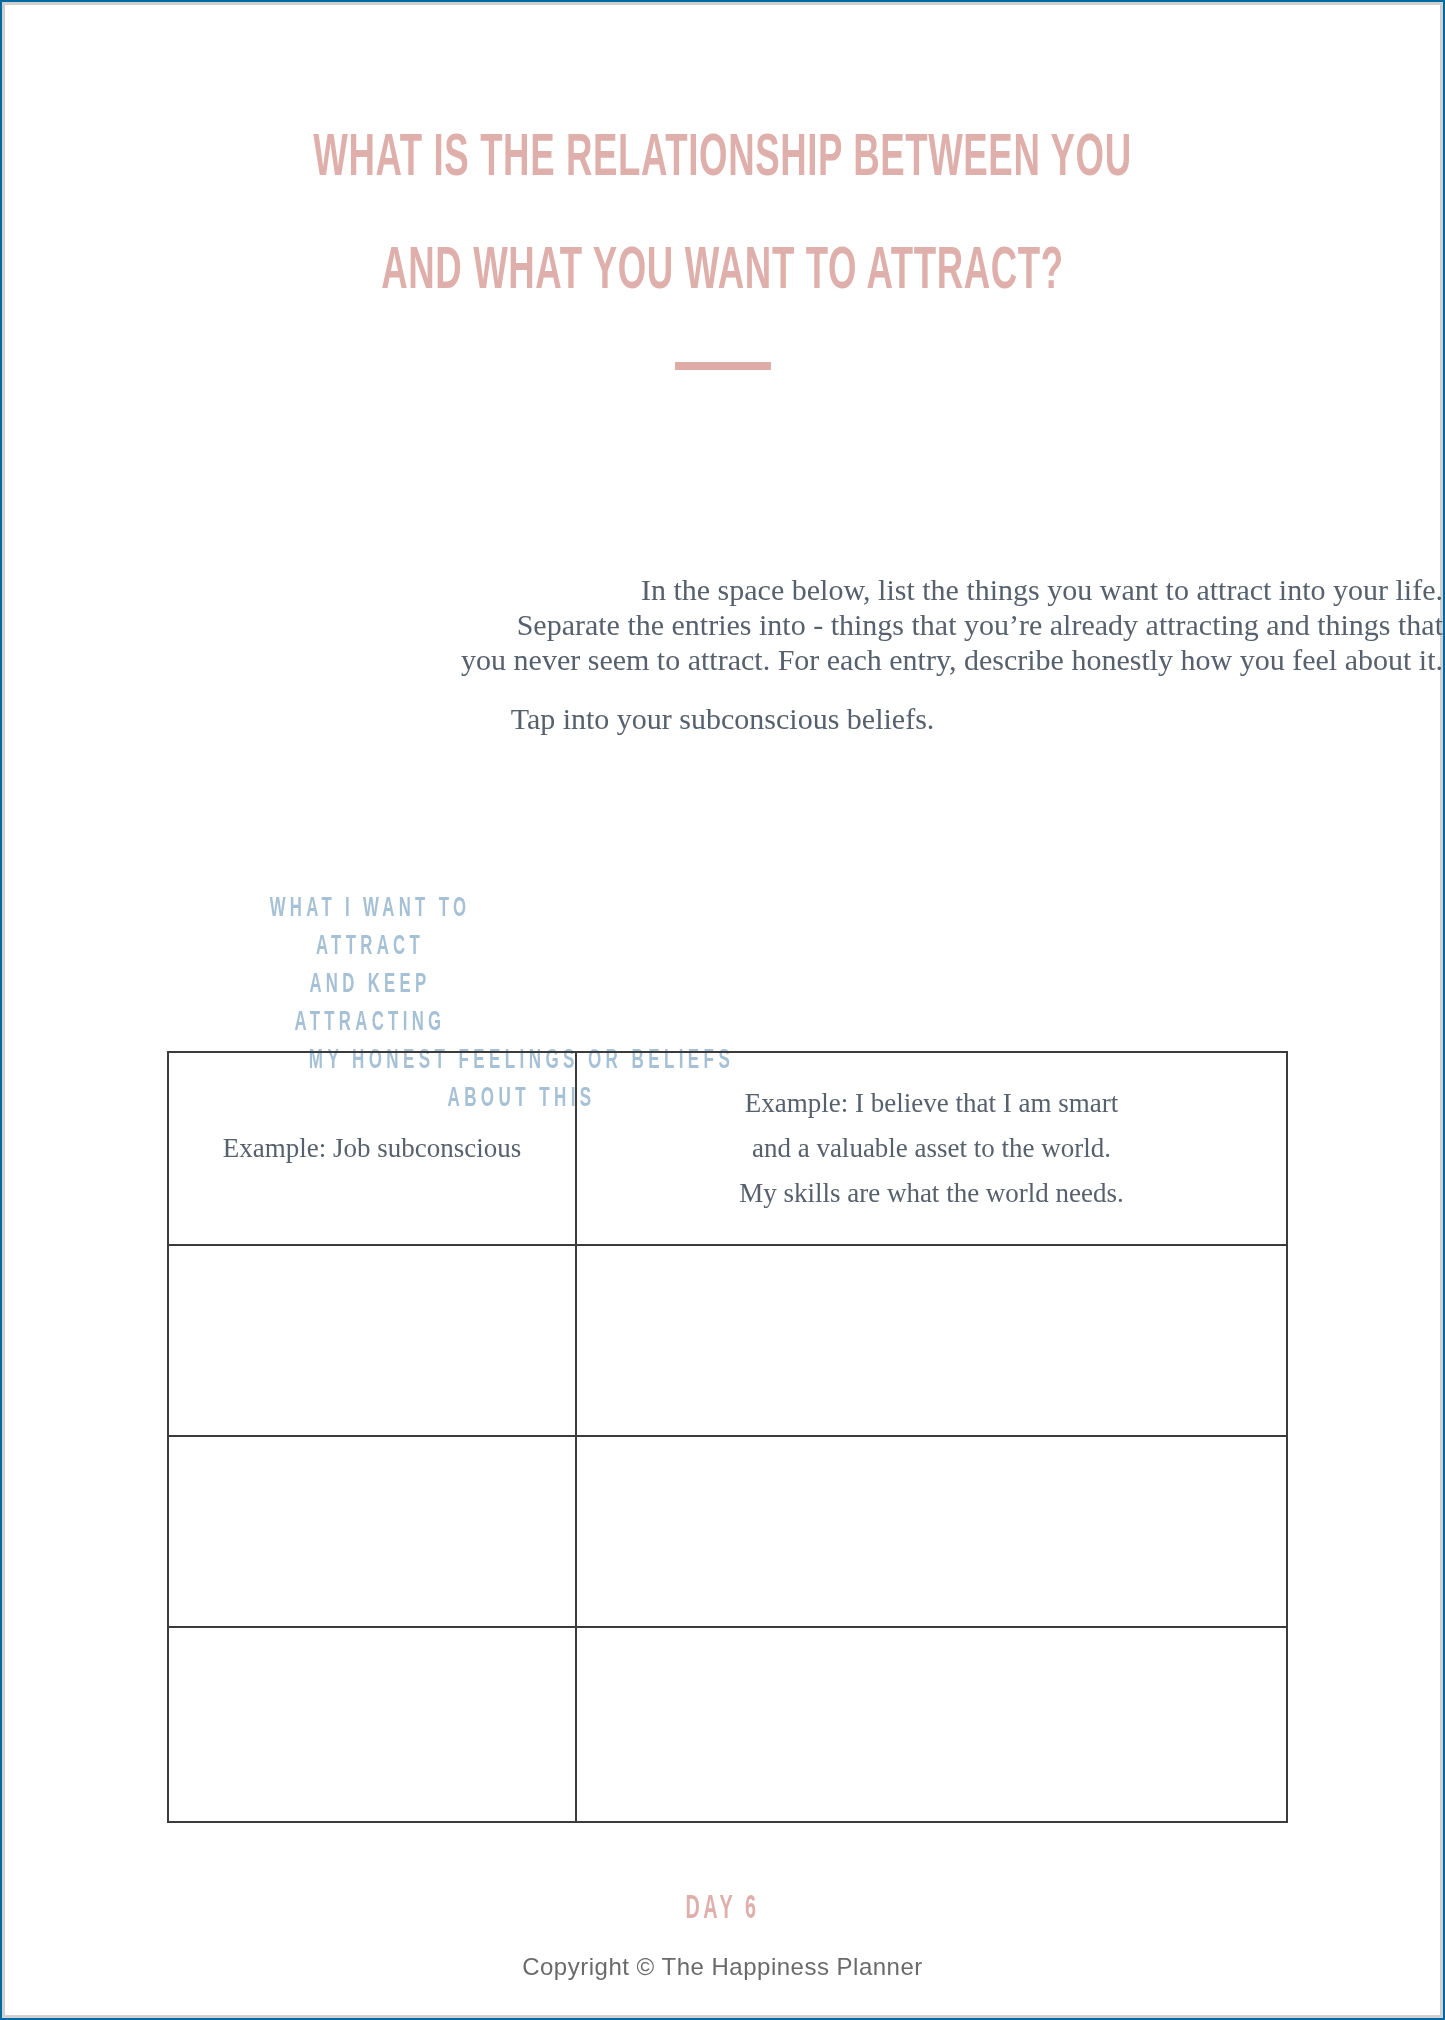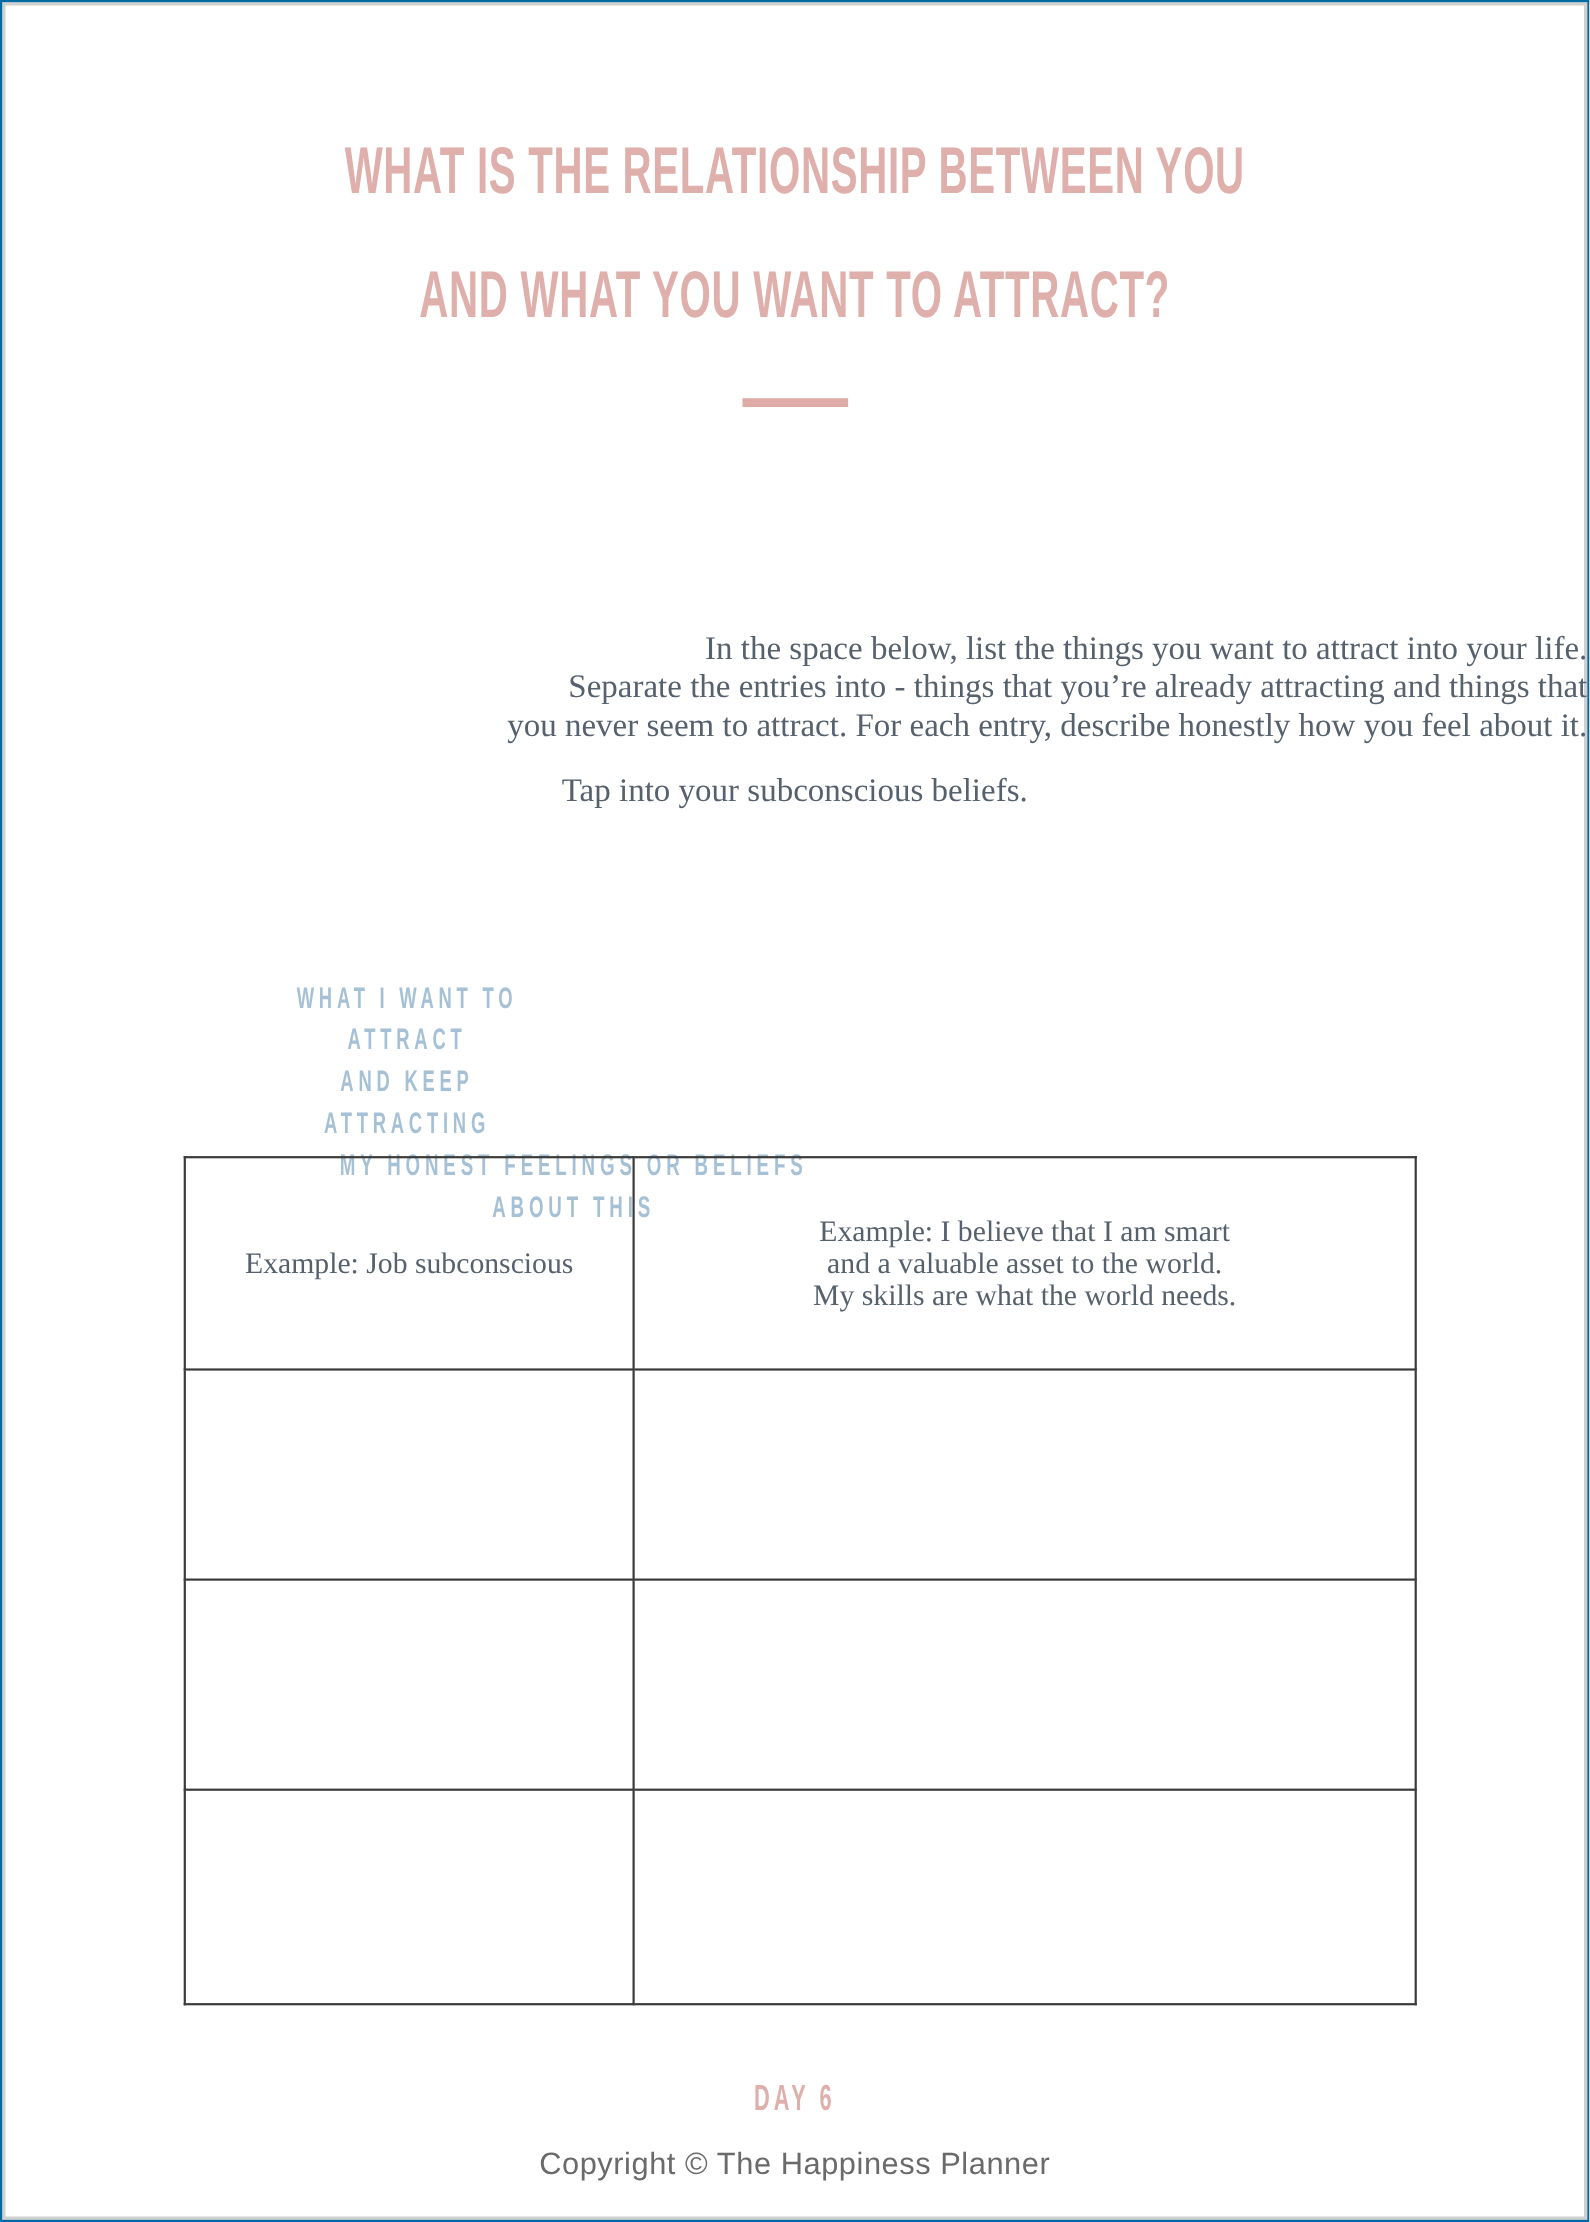--- a/index.html
+++ b/index.html
@@ -84,21 +84,21 @@
     top: 1049px; left: 165px;
     width: 1115px;
     border-collapse: collapse;
     table-layout: fixed;
   }
   .worksheet td {
     border: 2px solid #3b3b3b;
     text-align: center;
     vertical-align: middle;
     font-size: 27px;
-    line-height: 29px;
+    line-height: 45px;
     color: #57616d;
     white-space: pre-line;
     padding: 0;
   }
   .col-attract  { width: 406px; }
   .col-feelings { width: 709px; }
   .row-a { height: 193px; }
   .row-b { height: 191px; }
   .row-c { height: 191px; }
   .row-d { height: 195px; }
@@ -115,21 +115,21 @@
     letter-spacing: 6px;
     color: #dfb0ab;
     transform: scaleX(0.60);
     transform-origin: 50% 50%;
   }
   .copyright {
     position: absolute;
     top: 1951px; left: 0; width: 100%;
     text-align: center;
     font-family: "Liberation Sans", sans-serif;
-    font-size: 28px;
+    font-size: 24px;
     line-height: 28px;
     letter-spacing: 0.5px;
     color: #6a6a6a;
   }
 </style>
 </head>
 <body>
 
 <div class="page">
 

